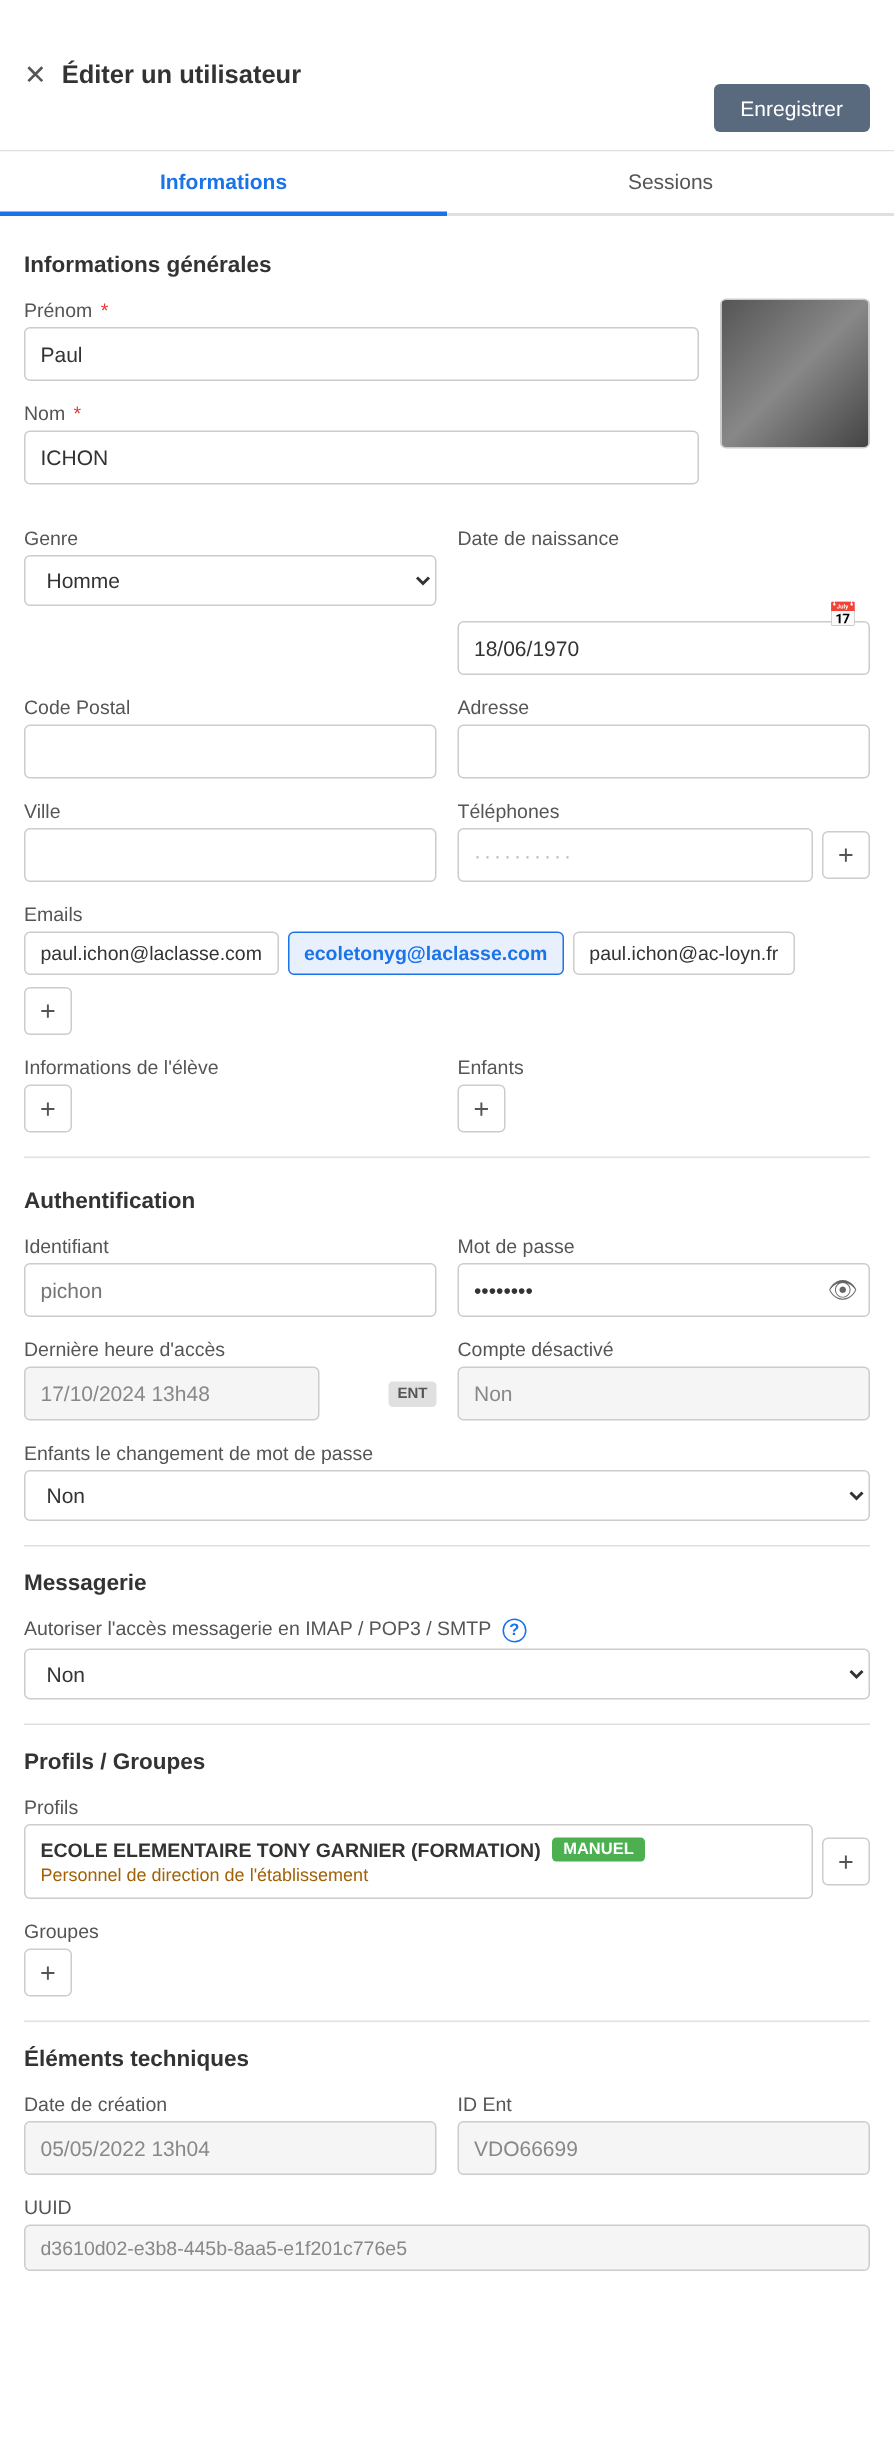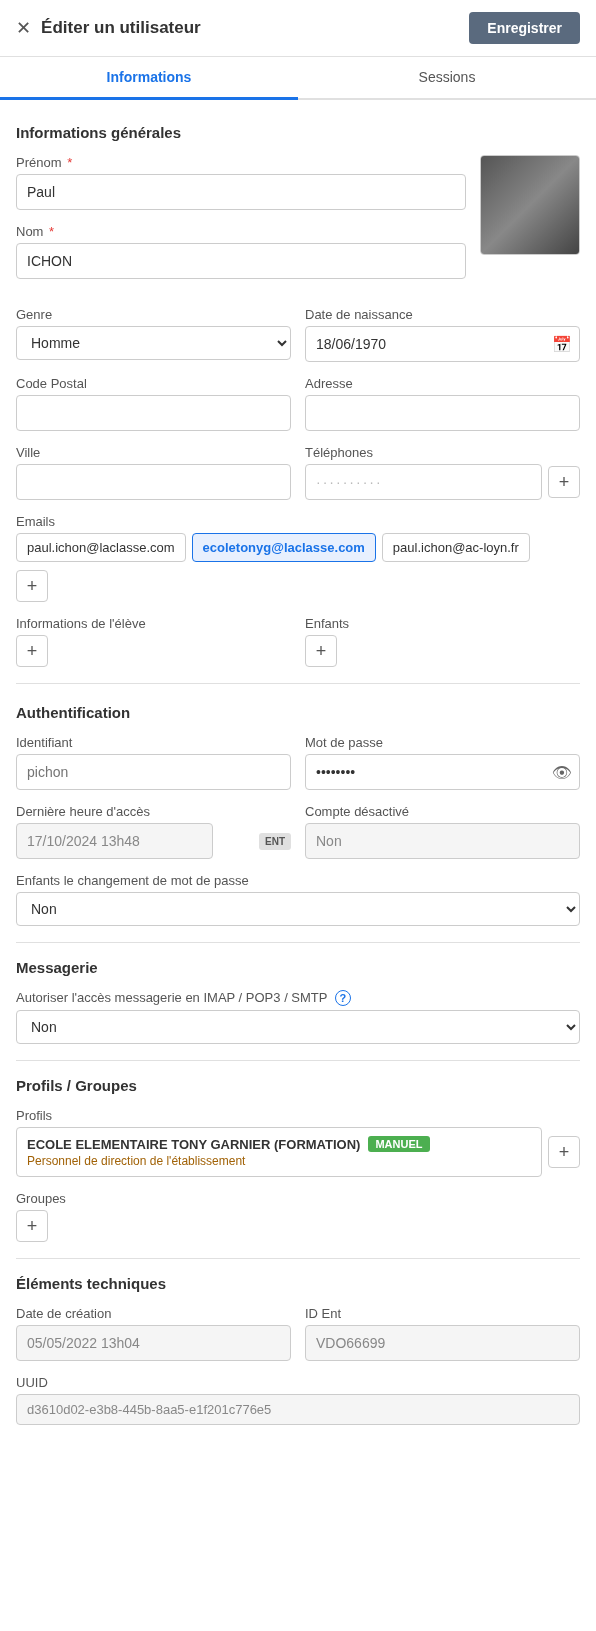--- a/index.html
+++ b/index.html
@@ -38,22 +38,23 @@
       font-weight: 600;
       color: #333;
     }
     .save-btn {
       background: #5a6a7e;
       color: #fff;
       border: none;
       border-radius: 4px;
       padding: 8px 18px;
       font-size: 14px;
-      font-weight: 700;
+      font-weight: 400;
       cursor: pointer;
+      margin-top: 44px;
     }
 
     
     .tabs {
       display: flex;
       border-bottom: 2px solid #e0e0e0;
       background: #fff;
     }
     .tab {
       flex: 1;
@@ -379,21 +380,21 @@
       <label class="form-label">Genre</label>
       <select class="form-select">
         <option>Homme</option>
         <option>Femme</option>
         <option>Non défini</option>
       </select>
     </div>
     <div class="form-group">
       <label class="form-label">Date de naissance</label>
       <div style="position:relative;">
-        <input class="form-input" type="text" style="padding-right: 32px;" value="18/06/1970">
+        <input class="form-input" type="text" style="padding-right: 32px; margin-top: 44px;" value="18/06/1970">
         <span style="position:absolute;right:8px;top:50%;transform:translateY(-50%);color:#555;font-size:16px;">📅</span>
       </div>
     </div>
   </div>
 
   <div class="two-col">
     <div class="form-group">
       <label class="form-label">Code Postal</label>
       <input class="form-input" type="text" style="">
     </div>

